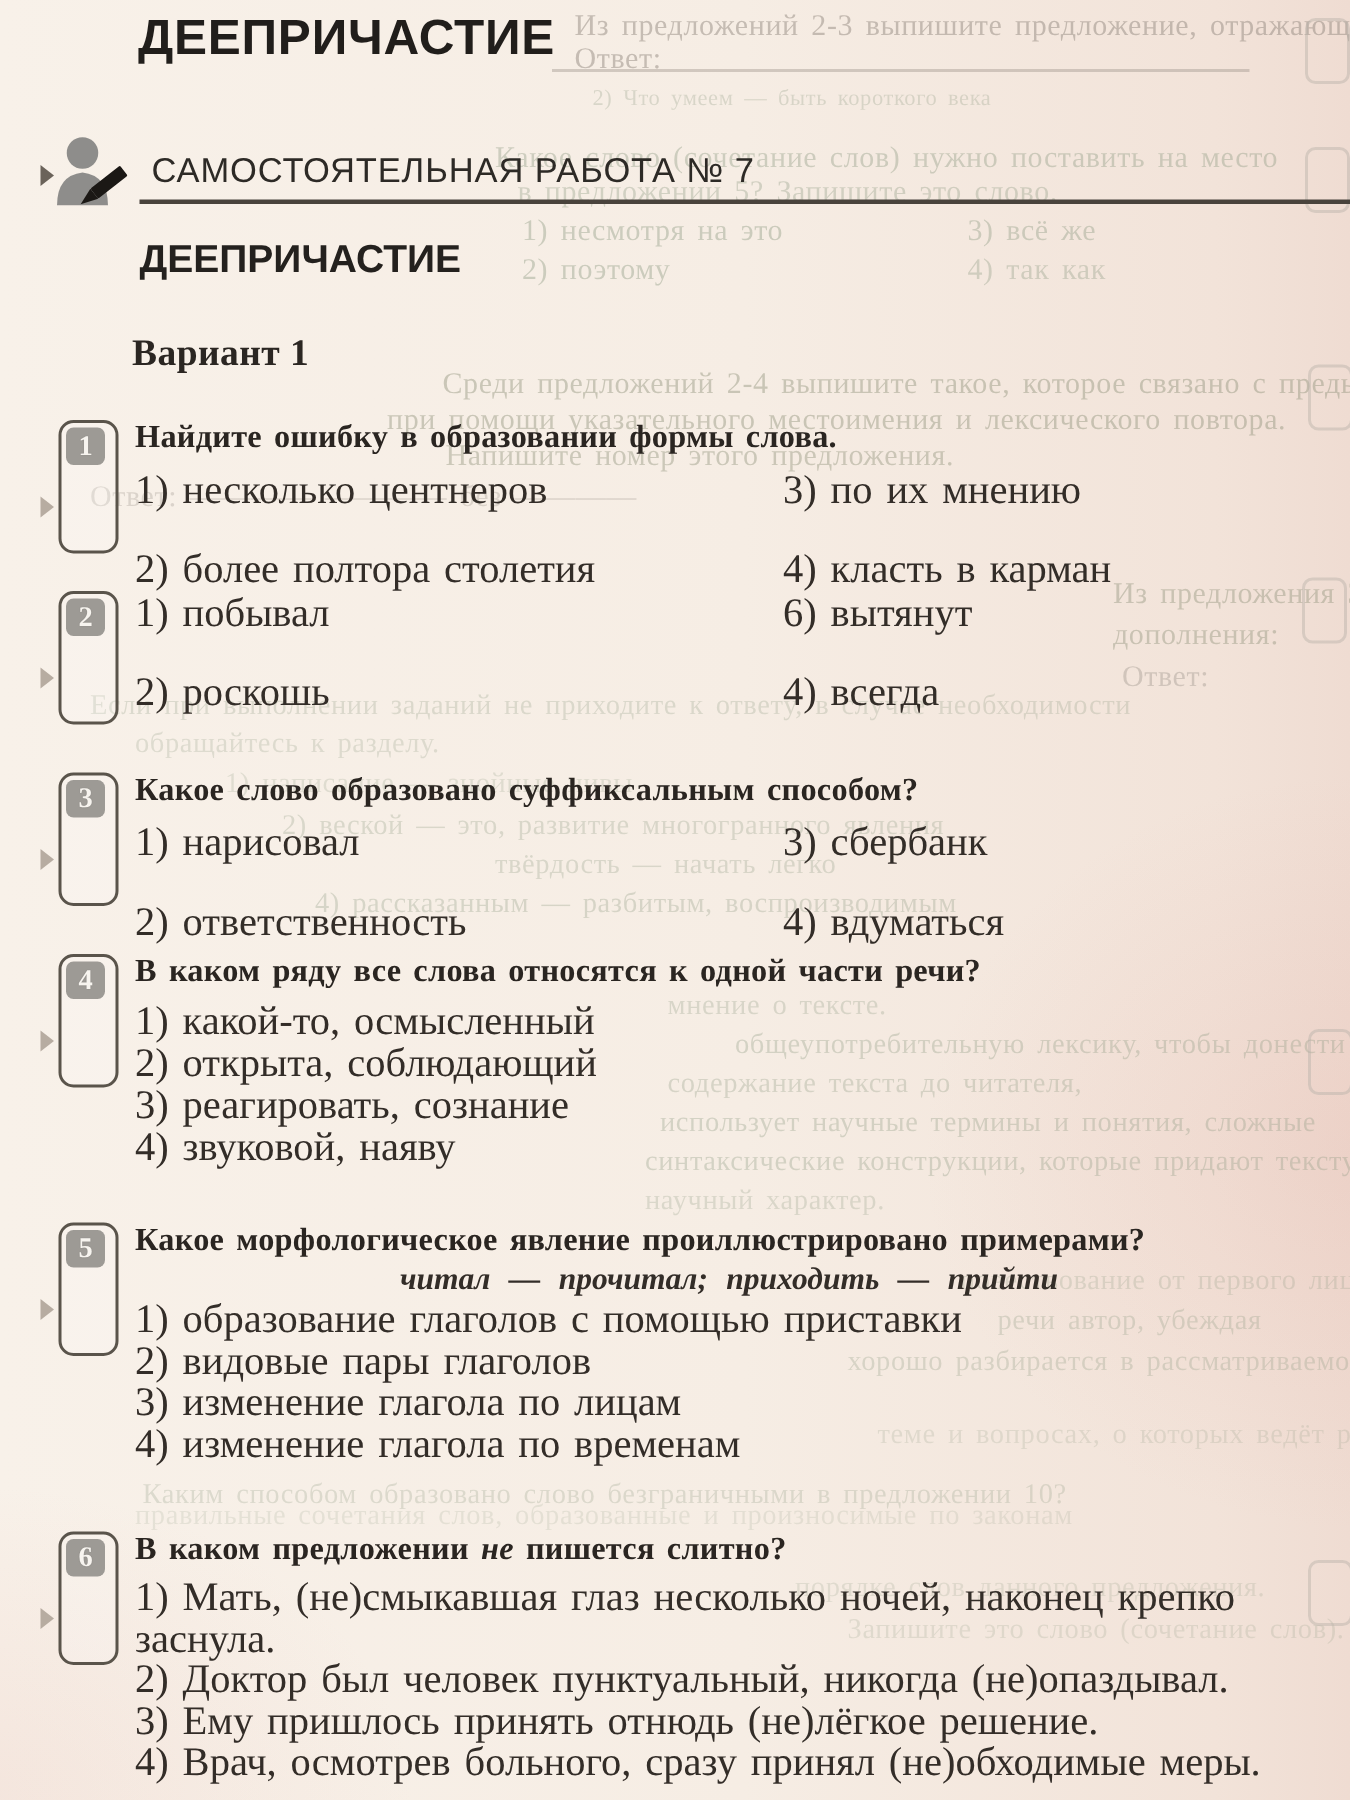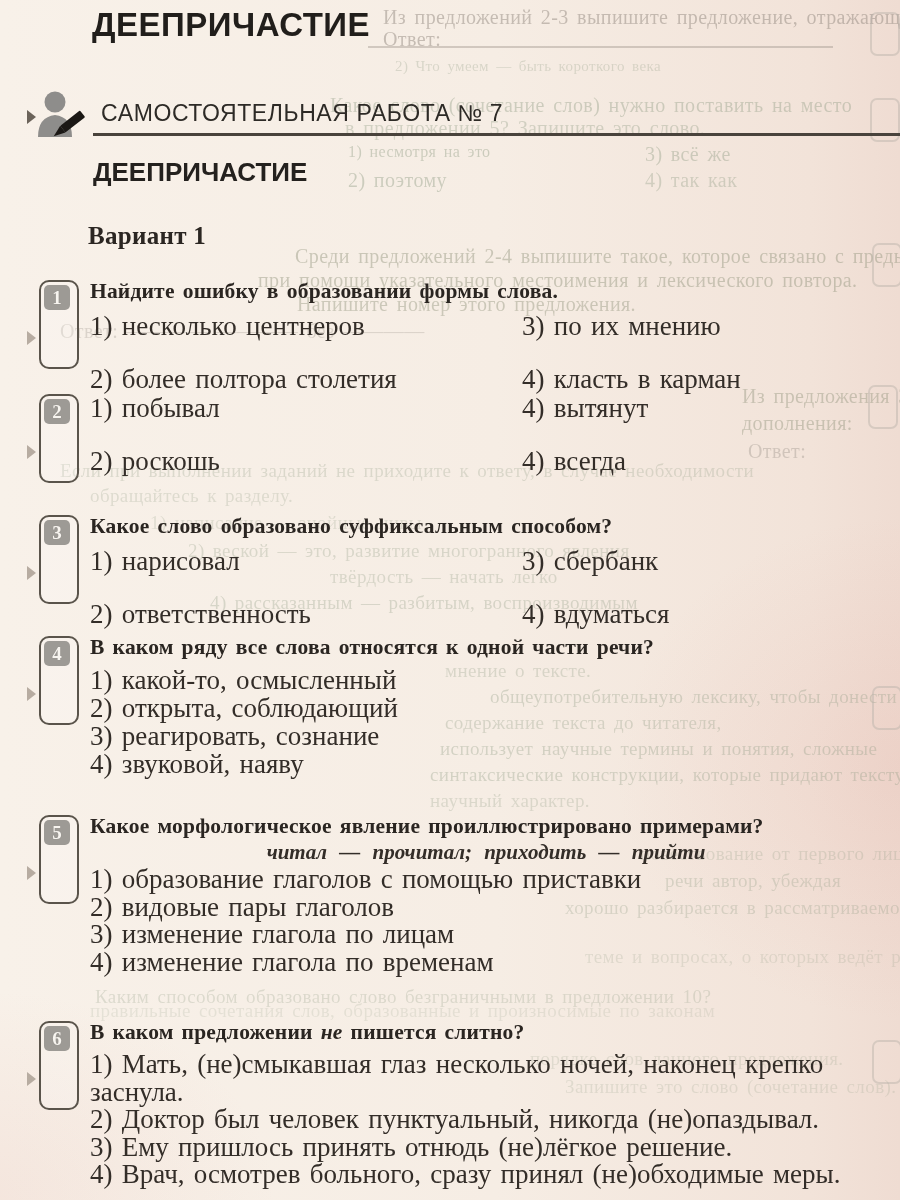--- a/index.html
+++ b/index.html
@@ -58,21 +58,21 @@
 
 <div class="page">
 
   <div class="ghost-layer">
       <div class="ghost-line" style="font-size: 20px; left: 383px; top: 6px; opacity: 0.45; color: rgb(139, 129, 120);">Из предложений 2-3 выпишите предложение, отражающее</div>
       <div class="ghost-line" style="font-size: 20px; left: 383px; top: 28px; opacity: 0.45; color: rgb(139, 129, 120);">Ответ:</div>
       <div class="ghost-hr" style="width: 465px; left: 368px; top: 46px;"></div>
       <div class="ghost-line" style="font-size: 15px; left: 395px; top: 58px; opacity: 0.28;">2) Что умеем — быть короткого века</div>
       <div class="ghost-line" style="font-size: 20px; left: 330px; top: 94px; opacity: 0.38;">Какое слово (сочетание слов) нужно поставить на место</div>
       <div class="ghost-line" style="font-size: 20px; left: 345px; top: 117px; opacity: 0.34;">в предложении 5? Запишите это слово.</div>
-      <div class="ghost-line" style="font-size: 16px; left: 348px; top: 143px; opacity: 0.4;">1) несмотря на это</div>
+      <div class="ghost-line" style="font-size: 20px; left: 348px; top: 143px; opacity: 0.4;">1) несмотря на это</div>
       <div class="ghost-line" style="font-size: 20px; left: 645px; top: 143px; opacity: 0.38;">3) всё же</div>
       <div class="ghost-line" style="font-size: 20px; left: 348px; top: 169px; opacity: 0.4;">2) поэтому</div>
       <div class="ghost-line" style="font-size: 20px; left: 645px; top: 169px; opacity: 0.34;">4) так как</div>
       <div class="ghost-line" style="font-size: 20px; left: 295px; top: 245px; opacity: 0.42; color: rgb(141, 144, 120);">Среди предложений 2-4 выпишите такое, которое связано с предыдущим</div>
       <div class="ghost-line" style="font-size: 20px; left: 258px; top: 269px; opacity: 0.42; color: rgb(141, 144, 120);">при помощи указательного местоимения и лексического повтора.</div>
       <div class="ghost-line" style="font-size: 20px; left: 297px; top: 293px; opacity: 0.4; color: rgb(141, 144, 120);">Напишите номер этого предложения.</div>
       <div class="ghost-line" style="font-size: 20px; left: 60px; top: 320px; opacity: 0.3; color: rgb(155, 147, 138);">Ответ: ————  ————  без  ————</div>
       <div class="ghost-line" style="font-size: 20px; left: 742px; top: 385px; opacity: 0.4; color: rgb(141, 144, 120);">Из предложения 3 выпиш</div>
       <div class="ghost-line" style="font-size: 20px; left: 742px; top: 412px; opacity: 0.4; color: rgb(141, 144, 120);">дополнения:</div>
       <div class="ghost-line" style="font-size: 20px; left: 748px; top: 440px; opacity: 0.38; color: rgb(155, 147, 138);">Ответ:</div>
@@ -138,21 +138,21 @@
   </section>
 
   <section class="question" style="top:392px">
     <div class="qbox">
       <div class="qbadge">2</div>
     </div>
     <div class="qarrow"></div>
     <div class="qbody">
       <div class="opts grid2">
         <span>1) побывал</span>
-        <span>4) вытянут</span>
+        <span>6) вытянут</span>
         <span>2) роскошь</span>
         <span>4) всегда</span>
       </div>
     </div>
   </section>
 
   <section class="question" style="top:513px">
     <div class="qbox">
       <div class="qbadge">3</div>
     </div>

